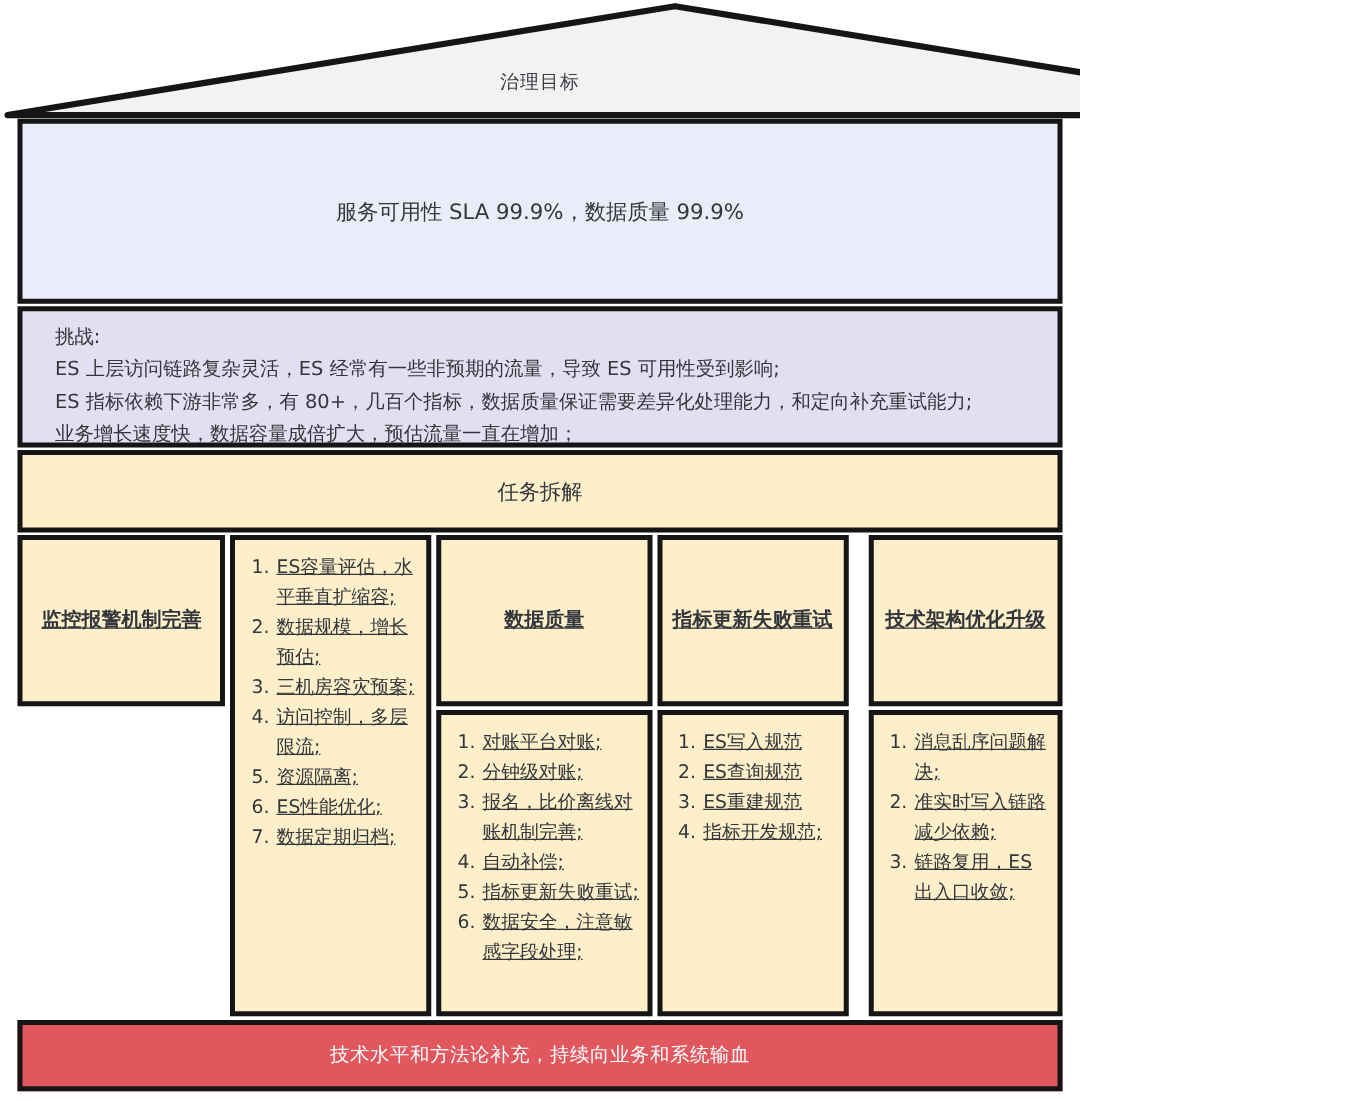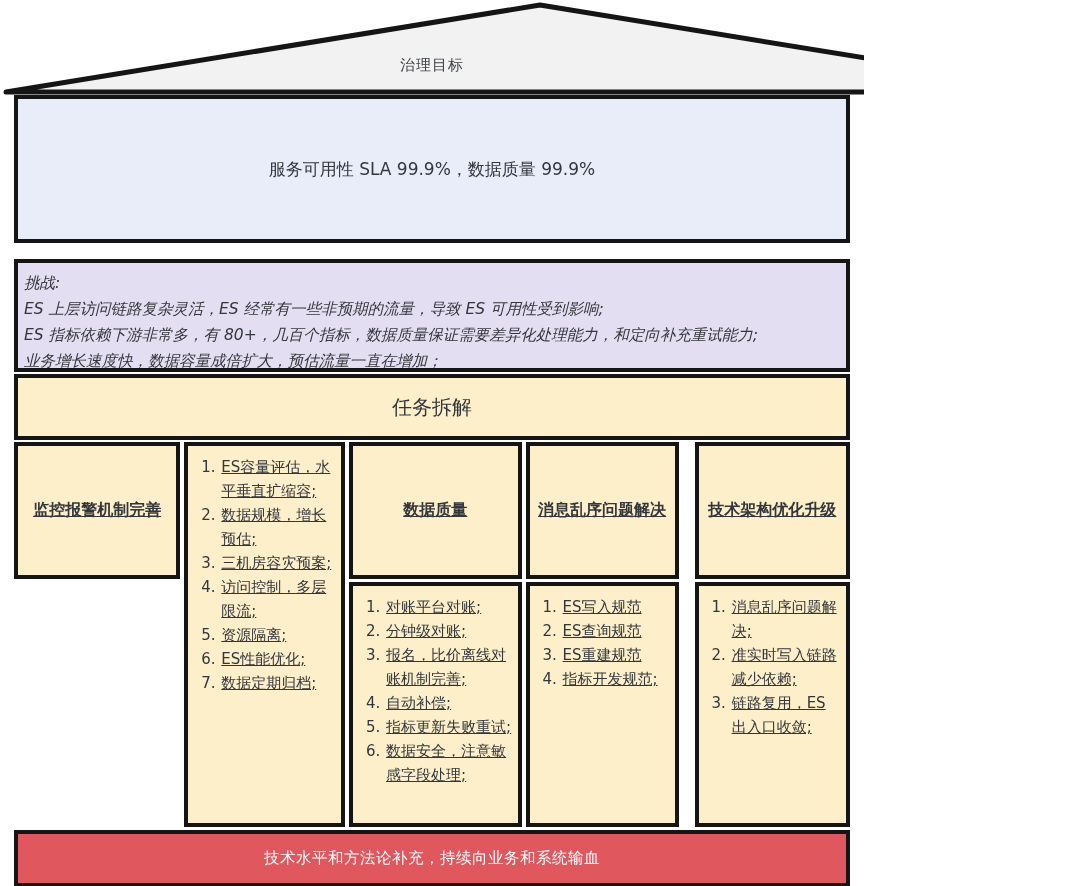--- a/index.html
+++ b/index.html
@@ -34,29 +34,29 @@
     margin:0 14px;border:4px solid var(--border);
   }
 
   .goal-box{
     height:148px;background:var(--goal-bg);
     display:flex;align-items:center;justify-content:center;
     font-size:17px;
   }
 
   .challenge-box{
-    margin-top:16px;height:113px;background:var(--challenge-bg);
-    padding:7px 6px;font-size:15.5px;line-height:1.68;font-style:italic;
+    margin-top:2px;height:113px;background:var(--challenge-bg);
+    padding:7px 26px;font-size:15.5px;line-height:1.68;
   }
   .chal-line{white-space:nowrap;}
 
   .task-bar{
     margin-top:2px;height:66px;background:var(--panel-bg);
     display:flex;align-items:center;justify-content:center;
-    font-size:20px;
+    font-size:17px;
   }
 
   
   .columns{
     margin:2px 14px 0;height:385px;
     display:flex;gap:4px;
   }
   .col{display:flex;flex-direction:column;gap:3px;min-width:0;text-decoration:underline;}
   .col:nth-child(1){flex:214 1 0;}
   .col:nth-child(2){flex:207 1 0;}
@@ -136,21 +136,21 @@
             <li>对账平台对账;</li>
             <li>分钟级对账;</li>
             <li>报名，比价离线对账机制完善;</li>
             <li>自动补偿;</li>
             <li>指标更新失败重试;</li>
             <li>数据安全，注意敏感字段处理;</li>
           </ol>
         </div>
       </div>
       <div class="col">
-        <div class="col-header">消息乱序问题解决</div>
+        <div class="col-header">指标更新失败重试</div>
         <div class="col-body">
           <ol>
             <li>ES写入规范</li>
             <li>ES查询规范</li>
             <li>ES重建规范</li>
             <li>指标开发规范;</li>
           </ol>
         </div>
       </div>
       <div class="col">

